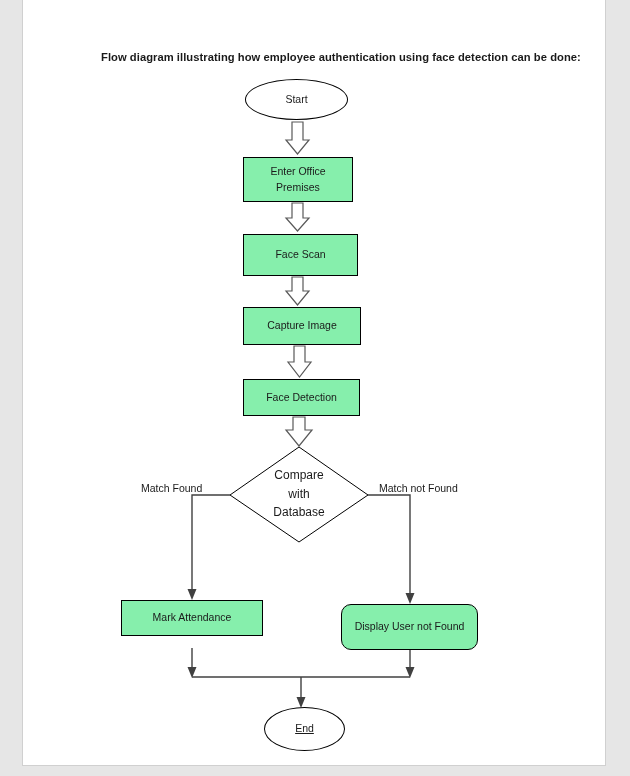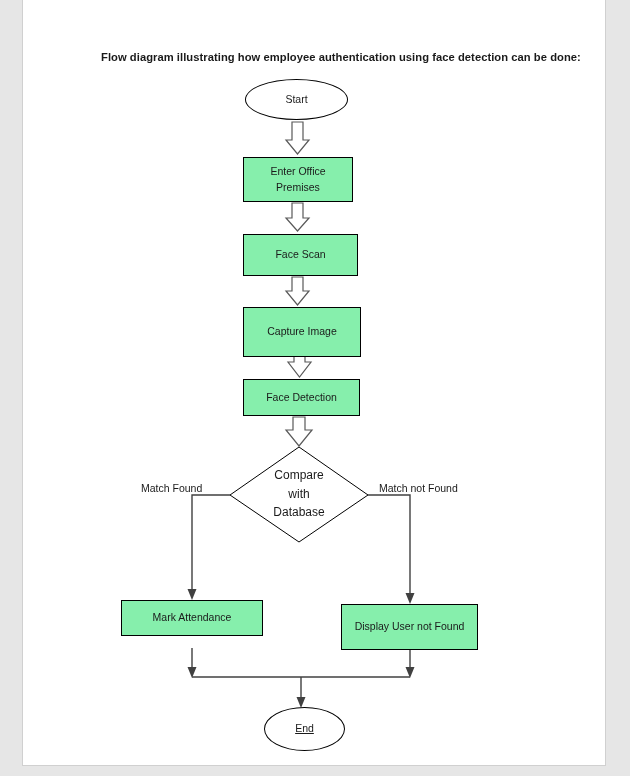--- a/index.html
+++ b/index.html
@@ -123,40 +123,40 @@
 
 <div class="node box" style="left:243px; top:157px; width:110px; height:45px; flex-direction:column;">
   <span>Enter Office</span>
   <span>Premises</span>
 </div>
 
 <div class="node box" style="left:243px; top:234px; width:115px; height:42px;">
   <span>Face Scan</span>
 </div>
 
-<div class="node box" style="left:243px; top:307px; width:118px; height:50px;">
+<div class="node box" style="left:243px; top:307px; width:118px; height:38px;">
   <span>Capture Image</span>
 </div>
 
 <div class="node box" style="left:243px; top:379px; width:117px; height:37px;">
   <span>Face Detection</span>
 </div>
 
 <div class="diamond-label" style="left:254px; top:470px; width:90px; height:52px; flex-direction:column;">
   <span>Compare</span>
   <span>with</span>
   <span>Database</span>
 </div>
 
 <div class="edge-label" style="left:141px; top:482px;">Match Found</div>
 <div class="edge-label" style="left:371px; top:482px;padding-left:8px;">Match not Found</div>
 
 <div class="node box" style="left:121px; top:600px; width:142px; height:36px;">
   <span>Mark Attendance</span>
 </div>
 
-<div class="node box" style="left:341px; top:604px; width:137px; height:46px;">
+<div class="node box" style="left:341px; top:604px; width:137px; height:46px;border-radius:10px;">
   <span>Display User not Found</span>
 </div>
 
 <div class="node ellipse" style="left:264px; top:707px; width:81px; height:44px;text-decoration:underline;">
   <span>End</span>
 </div>
 
 </body></html>

